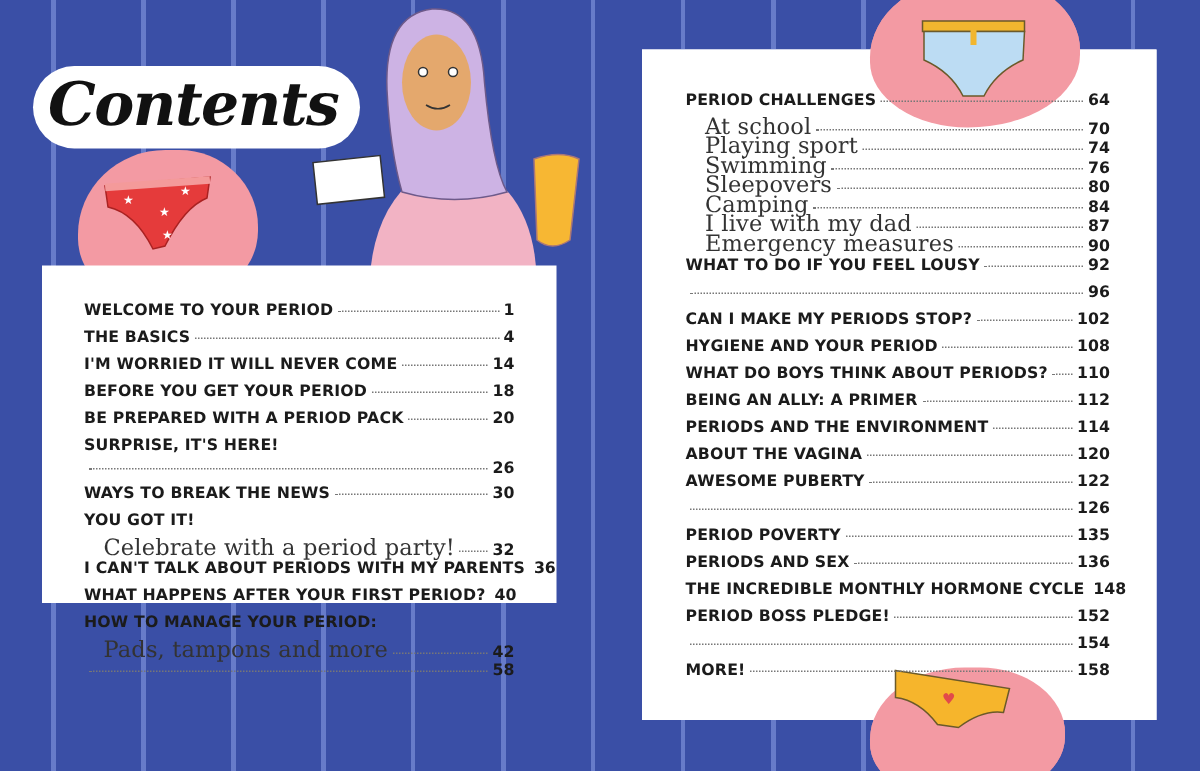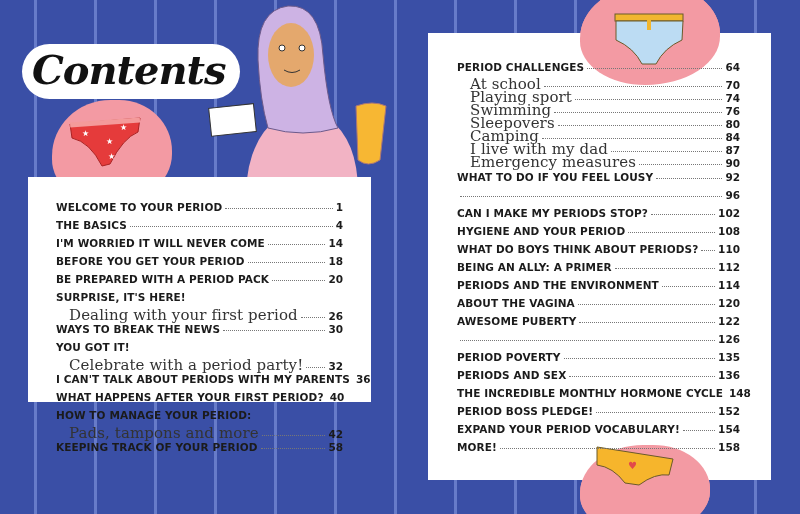--- a/index.html
+++ b/index.html
@@ -83,21 +83,20 @@
       </div>
     <div class="toc-row" style="top:72px">
         <span class="t">BE PREPARED WITH A PERIOD PACK</span>
         <span class="d"></span>
         <span class="p">20</span>
       </div>
     <div class="toc-row" style="top:90px">
         <span class="t">SURPRISE, IT'S HERE!</span>
       </div>
     <div class="toc-row sub" style="top:105px">
-        <span class="t">Dealing with your first period</span>
         <span class="d"></span>
         <span class="p">26</span>
       </div>
     <div class="toc-row" style="top:122px">
         <span class="t">WAYS TO BREAK THE NEWS</span>
         <span class="d"></span>
         <span class="p">30</span>
       </div>
     <div class="toc-row" style="top:140px">
         <span class="t">YOU GOT IT!</span>
@@ -119,21 +118,20 @@
       </div>
     <div class="toc-row" style="top:208px">
         <span class="t">HOW TO MANAGE YOUR PERIOD:</span>
       </div>
     <div class="toc-row sub" style="top:223px">
         <span class="t">Pads, tampons and more</span>
         <span class="d"></span>
         <span class="p">42</span>
       </div>
     <div class="toc-row" style="top:240px">
-        <span class="t">KEEPING TRACK OF YOUR PERIOD</span>
         <span class="d"></span>
         <span class="p">58</span>
       </div>
   </div>
 </div>
 
 <div class="panel" style="left:428px;top:33px;width:343px;height:447px;background:transparent;">
   <div style="position:absolute;inset:0;background:#fff;z-index:-1;"></div>
 </div>
 <div style="position:absolute;left:428px;top:33px;width:343px;height:447px;background:#fff;z-index:0;"></div>
@@ -252,21 +250,20 @@
       <span class="t">THE INCREDIBLE MONTHLY HORMONE CYCLE</span>
       <span class="d"></span>
       <span class="p">148</span>
     </div>
   <div class="toc-row" style="top:344px">
       <span class="t">PERIOD BOSS PLEDGE!</span>
       <span class="d"></span>
       <span class="p">152</span>
     </div>
   <div class="toc-row" style="top:362px">
-      <span class="t">EXPAND YOUR PERIOD VOCABULARY!</span>
       <span class="d"></span>
       <span class="p">154</span>
     </div>
   <div class="toc-row" style="top:380px">
       <span class="t">MORE!</span>
       <span class="d"></span>
       <span class="p">158</span>
     </div>
 </div>
 

